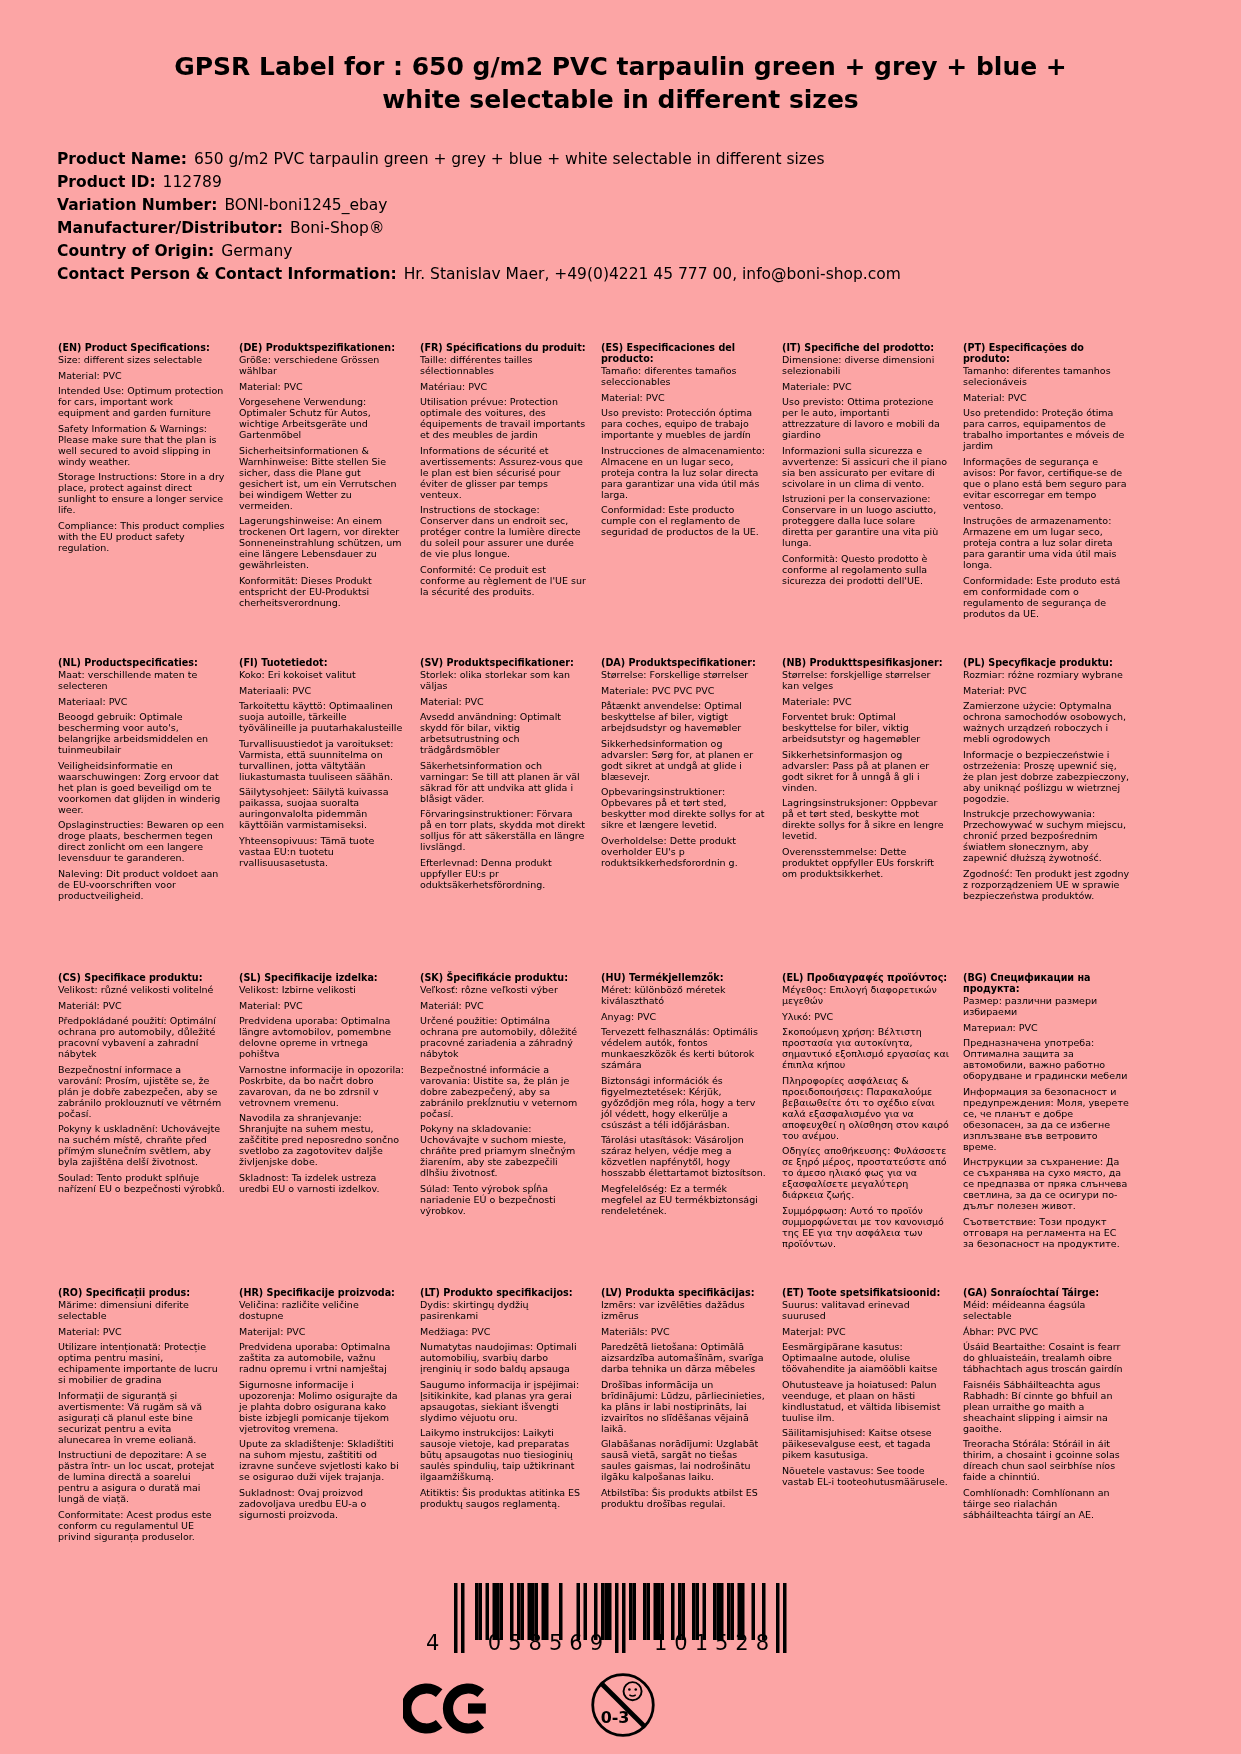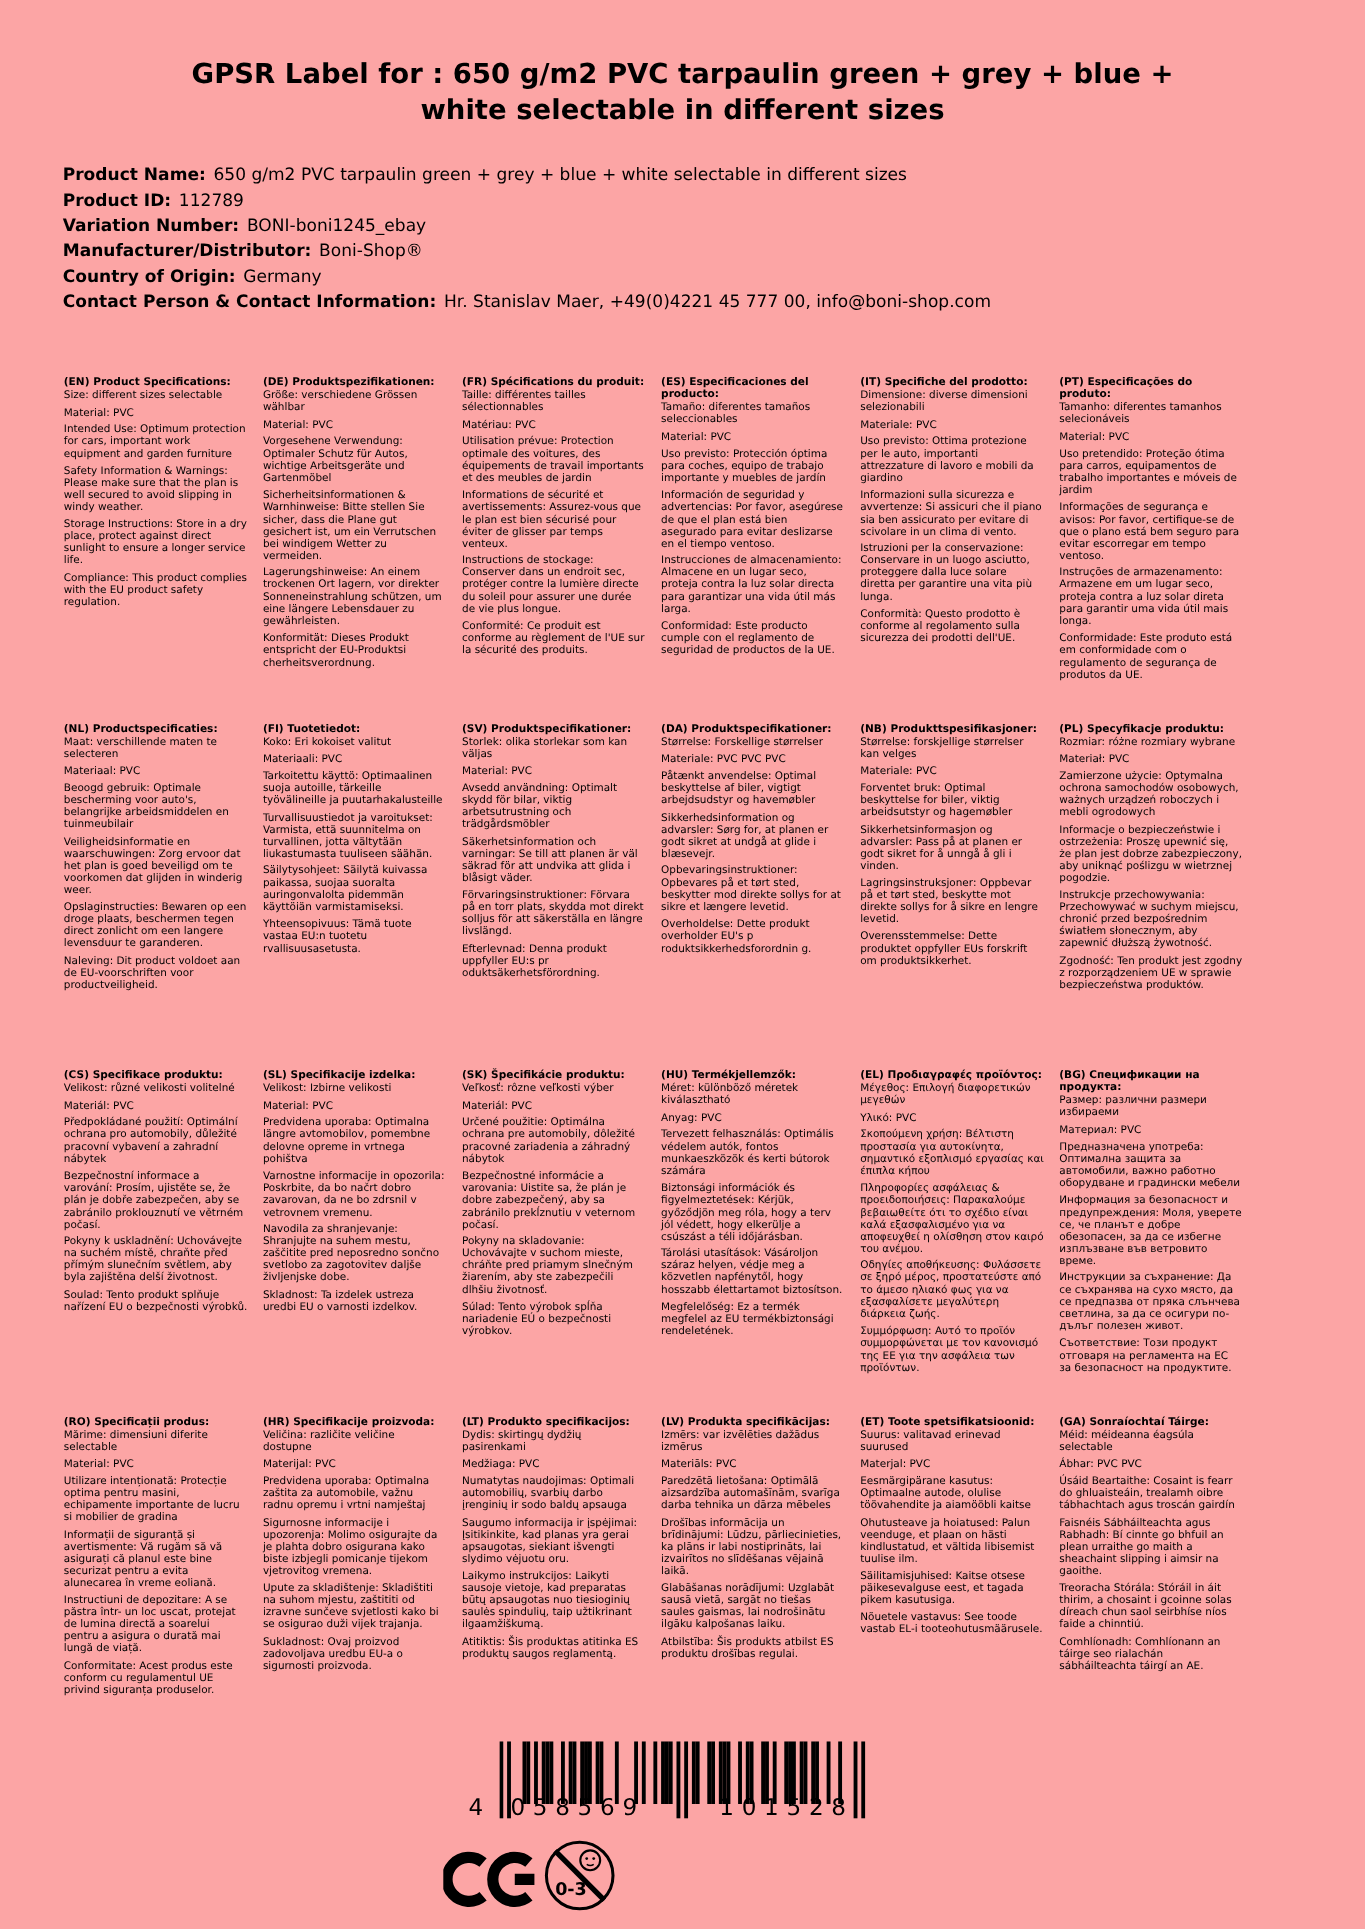--- a/index.html
+++ b/index.html
@@ -22,23 +22,23 @@
   }
   .spec-cell{font-size:9.5px;line-height:11px;padding-right:14px;}
   .spec-heading{font-weight:bold;font-size:9.6px;margin:0 0 1px 0;}
   .spec-par{margin:0 0 4.5px 0;}
   .bottom{position:absolute;left:0;top:1583px;width:100%;height:171px;}
   .barcode-wrap{position:relative;width:333px;margin:0 auto;}
   #barcode-svg{display:block;}
   #barcode-svg rect{fill:#000;}
   .bc-digit{position:absolute;top:48px;font-size:21px;line-height:24px;}
   .bc-first{left:-28px;}
-  .bc-g1{left:10px;width:146px;text-align:left;letter-spacing:7px;}
+  .bc-g1{left:10px;width:146px;text-align:right;letter-spacing:7px;}
   .bc-g2{left:188px;width:146px;text-align:center;letter-spacing:7px;}
-  .marks{position:absolute;left:403px;top:88px;display:flex;align-items:flex-start;}
+  .marks{position:absolute;left:403px;top:88px;display:flex;align-items:flex-start;gap:96px;}
   .ce-svg{margin-top:12px;}
   .age-text{font-family:"DejaVu Sans",sans-serif;font-weight:bold;}
 </style>
 </head>
 <body>
 
 <div class="page">
 
   <h1 class="title">GPSR Label for : 650 g/m2 PVC tarpaulin green + grey + blue + white selectable in different sizes</h1>
 
@@ -77,21 +77,20 @@
         <p class="spec-par">Utilisation prévue: Protection optimale des voitures, des équipements de travail importants et des meubles de jardin</p>
         <p class="spec-par">Informations de sécurité et avertissements: Assurez-vous que le plan est bien sécurisé pour éviter de glisser par temps venteux.</p>
         <p class="spec-par">Instructions de stockage: Conserver dans un endroit sec, protéger contre la lumière directe du soleil pour assurer une durée de vie plus longue.</p>
         <p class="spec-par">Conformité: Ce produit est conforme au règlement de l'UE sur la sécurité des produits.</p>
       </div>
       <div class="spec-cell">
     <div class="spec-heading">(ES) Especificaciones del producto:</div>
   <p class="spec-par">Tamaño: diferentes tamaños seleccionables</p>
         <p class="spec-par">Material: PVC</p>
         <p class="spec-par">Uso previsto: Protección óptima para coches, equipo de trabajo importante y muebles de jardín</p>
-        <p class="spec-par">Información de seguridad y advertencias: Por favor, asegúrese de que el plan está bien asegurado para evitar deslizarse en el tiempo ventoso.</p>
         <p class="spec-par">Instrucciones de almacenamiento: Almacene en un lugar seco, proteja contra la luz solar directa para garantizar una vida útil más larga.</p>
         <p class="spec-par">Conformidad: Este producto cumple con el reglamento de seguridad de productos de la UE.</p>
       </div>
       <div class="spec-cell">
     <div class="spec-heading">(IT) Specifiche del prodotto:</div>
   <p class="spec-par">Dimensione: diverse dimensioni selezionabili</p>
         <p class="spec-par">Materiale: PVC</p>
         <p class="spec-par">Uso previsto: Ottima protezione per le auto, importanti attrezzature di lavoro e mobili da giardino</p>
         <p class="spec-par">Informazioni sulla sicurezza e avvertenze: Si assicuri che il piano sia ben assicurato per evitare di scivolare in un clima di vento.</p>
         <p class="spec-par">Istruzioni per la conservazione: Conservare in un luogo asciutto, proteggere dalla luce solare diretta per garantire una vita più lunga.</p>

